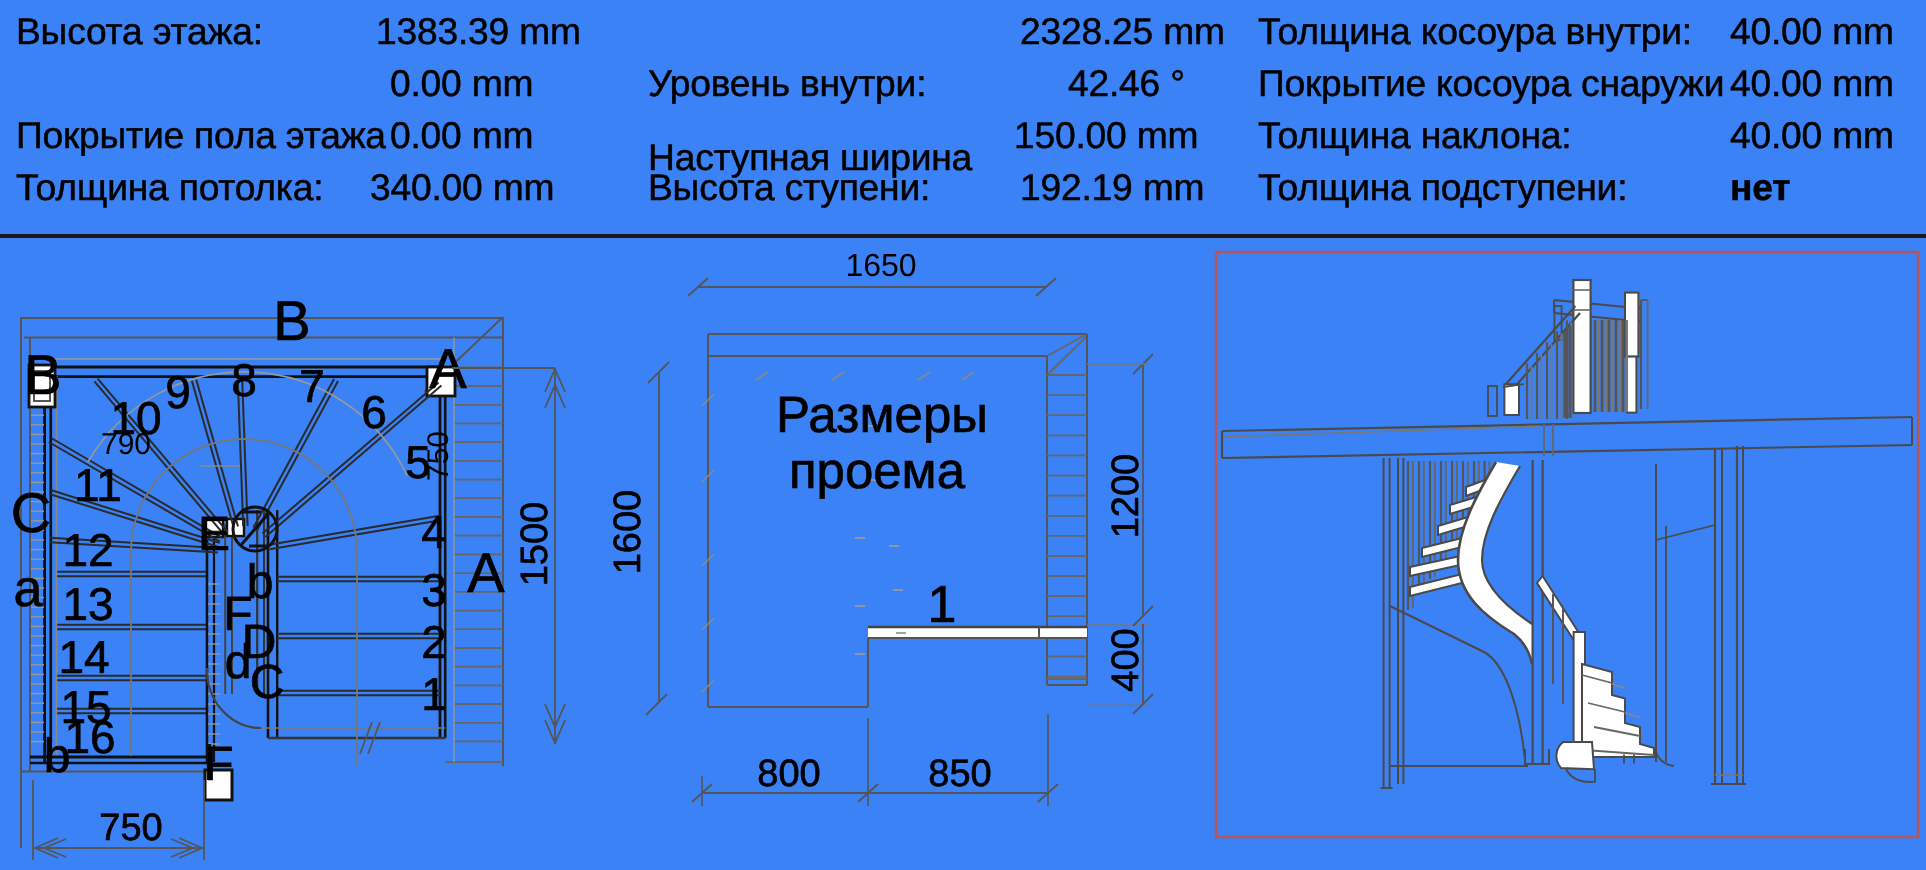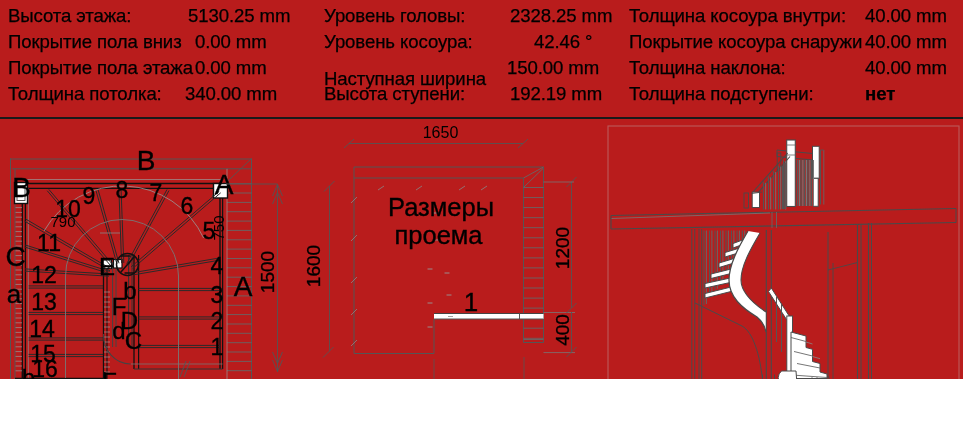--- a/index.html
+++ b/index.html
@@ -1,35 +1,33 @@
 <!DOCTYPE html>
 <html lang="ru"><head><meta charset="utf-8">
 <style>
 html,body{margin:0;padding:0;background:#fff;-webkit-font-smoothing:antialiased}
 text{-webkit-font-smoothing:antialiased}
-#page{position:relative;width:963px;height:379px;background:#b91c1c;overflow:hidden;font-family:"Liberation Sans",sans-serif}
+#page{position:relative;width:963px;height:435px;background:#3b82f6;overflow:hidden;font-family:"Liberation Sans",sans-serif}
 .t{position:absolute;white-space:nowrap;color:#000;font-size:18.6px;letter-spacing:-0.1px;-webkit-text-stroke:0.25px #000}
 #sep{position:absolute;left:0;top:117px;width:963px;height:0;border-top:2px solid #1a1a1a}
 svg{position:absolute;left:0;top:0}
 </style></head>
 <body>
 <div id="page">
 
 <span class="t" style="left:8px;top:5px">Высота этажа:</span>
-<span class="t" style="left:188px;top:5px">5130.25 mm</span>
-<span class="t" style="left:8px;top:31px">Покрытие пола вниз</span>
+<span class="t" style="left:188px;top:5px">1383.39 mm</span>
 <span class="t" style="left:195px;top:31px">0.00 mm</span>
 <span class="t" style="left:8px;top:57px">Покрытие пола этажа</span>
 <span class="t" style="left:195px;top:57px">0.00 mm</span>
 <span class="t" style="left:8px;top:83px">Толщина потолка:</span>
 <span class="t" style="left:185px;top:83px">340.00 mm</span>
 
-<span class="t" style="left:324px;top:5px">Уровень головы:</span>
 <span class="t" style="left:510px;top:5px">2328.25 mm</span>
-<span class="t" style="left:324px;top:31px">Уровень косоура:</span>
+<span class="t" style="left:324px;top:31px">Уровень внутри:</span>
 <span class="t" style="left:534px;top:31px">42.46 °</span>
 <span class="t" style="left:324px;top:68px">Наступная ширина</span>
 <span class="t" style="left:507px;top:57px">150.00 mm</span>
 <span class="t" style="left:324px;top:83px">Высота ступени:</span>
 <span class="t" style="left:510px;top:83px">192.19 mm</span>
 
 <span class="t" style="left:629px;top:5px">Толщина косоура внутри:</span>
 <span class="t" style="left:865px;top:5px">40.00 mm</span>
 <span class="t" style="left:629px;top:31px">Покрытие косоура снаружи</span>
 <span class="t" style="left:865px;top:31px">40.00 mm</span>

